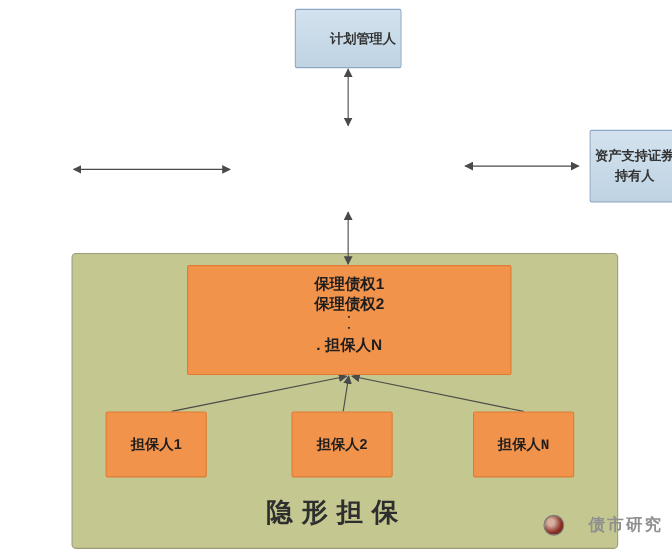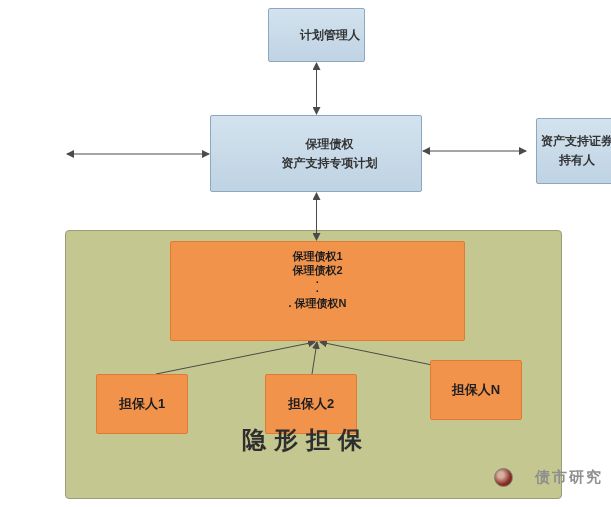--- a/index.html
+++ b/index.html
@@ -49,28 +49,28 @@
   .plan-manager{left:268px;top:8px;width:97px;height:54px;}
   .spv{left:210px;top:115px;width:212px;height:77px;}
   .originator{left:2px;top:128px;width:64px;height:52px;font-size:11px;}
   .holders{left:536px;top:118px;width:82px;height:66px;padding:4px;}
   .pool{
     left:170px;top:241px;width:295px;height:100px;
     justify-content:flex-start;
     padding-top:8px;
   }
   .pool-title{font-size:16px;font-weight:bold;color:#111;margin-bottom:3px;}
-  .pool-item{font-size:11px;font-weight:bold;line-height:1.25;color:#1d1d1d;}
+  .pool-item{font-size:14px;font-weight:bold;line-height:1.25;color:#1d1d1d;}
   .pool-dot{font-size:11px;font-weight:bold;line-height:0.9;color:#1d1d1d;}
   .guarantor{width:92px;height:60px;font-size:13px;font-weight:bold;}
   .g1{left:96px;top:374px;}
   .g2{left:265px;top:374px;}
-  .gn{left:430px;top:360px;}
+  .gn{left:430px;top:374px;font-family:Liberation Mono, monospace;}
   .hidden-guarantee{
-    position:absolute;left:65px;top:424px;width:482px;
+    position:absolute;left:65px;top:450px;width:482px;
     text-align:center;
     font-size:24px;font-weight:bold;color:#2e2e2e;
     letter-spacing:8px;
     z-index:3;
   }
   .watermark{
     position:absolute;right:8px;top:468px;
     display:flex;align-items:center;gap:22px;
     z-index:4;
   }
@@ -102,36 +102,32 @@
     <line x1="316.5" y1="193" x2="316.5" y2="240" stroke="#4a4a4a" stroke-width="1" marker-start="url(#arr)" marker-end="url(#arr)"></line>
     <line x1="156" y1="374" x2="315" y2="342" stroke="#4a4a4a" stroke-width="1" marker-end="url(#arr)"></line>
     <line x1="312" y1="374" x2="317" y2="342" stroke="#4a4a4a" stroke-width="1" marker-end="url(#arr)"></line>
     <line x1="476" y1="374" x2="320" y2="342" stroke="#4a4a4a" stroke-width="1" marker-end="url(#arr)"></line>
   </svg>
 
   <div class="node blue plan-manager">
     <span>计划管理人</span>
   </div>
 
-  <div class="node blue spv">
-    <span>保理债权</span>
-    <span>资产支持专项计划</span>
-  </div>
 
 
   <div class="node blue holders">
     <span>资产支持证券持有人</span>
   </div>
 
   <div class="node orange pool">
     <div class="pool-item">保理债权1</div>
     <div class="pool-item">保理债权2</div>
     <div class="pool-dot">·</div>
     <div class="pool-dot">·</div>
-    <div class="pool-item">. 保理债权N</div>
+    <div class="pool-item">. 担保人N</div>
   </div>
 
   <div class="node orange guarantor g1">
     <span>担保人1</span>
   </div>
   <div class="node orange guarantor g2">
     <span>担保人2</span>
   </div>
   <div class="node orange guarantor gn">
     <span>担保人N</span>

